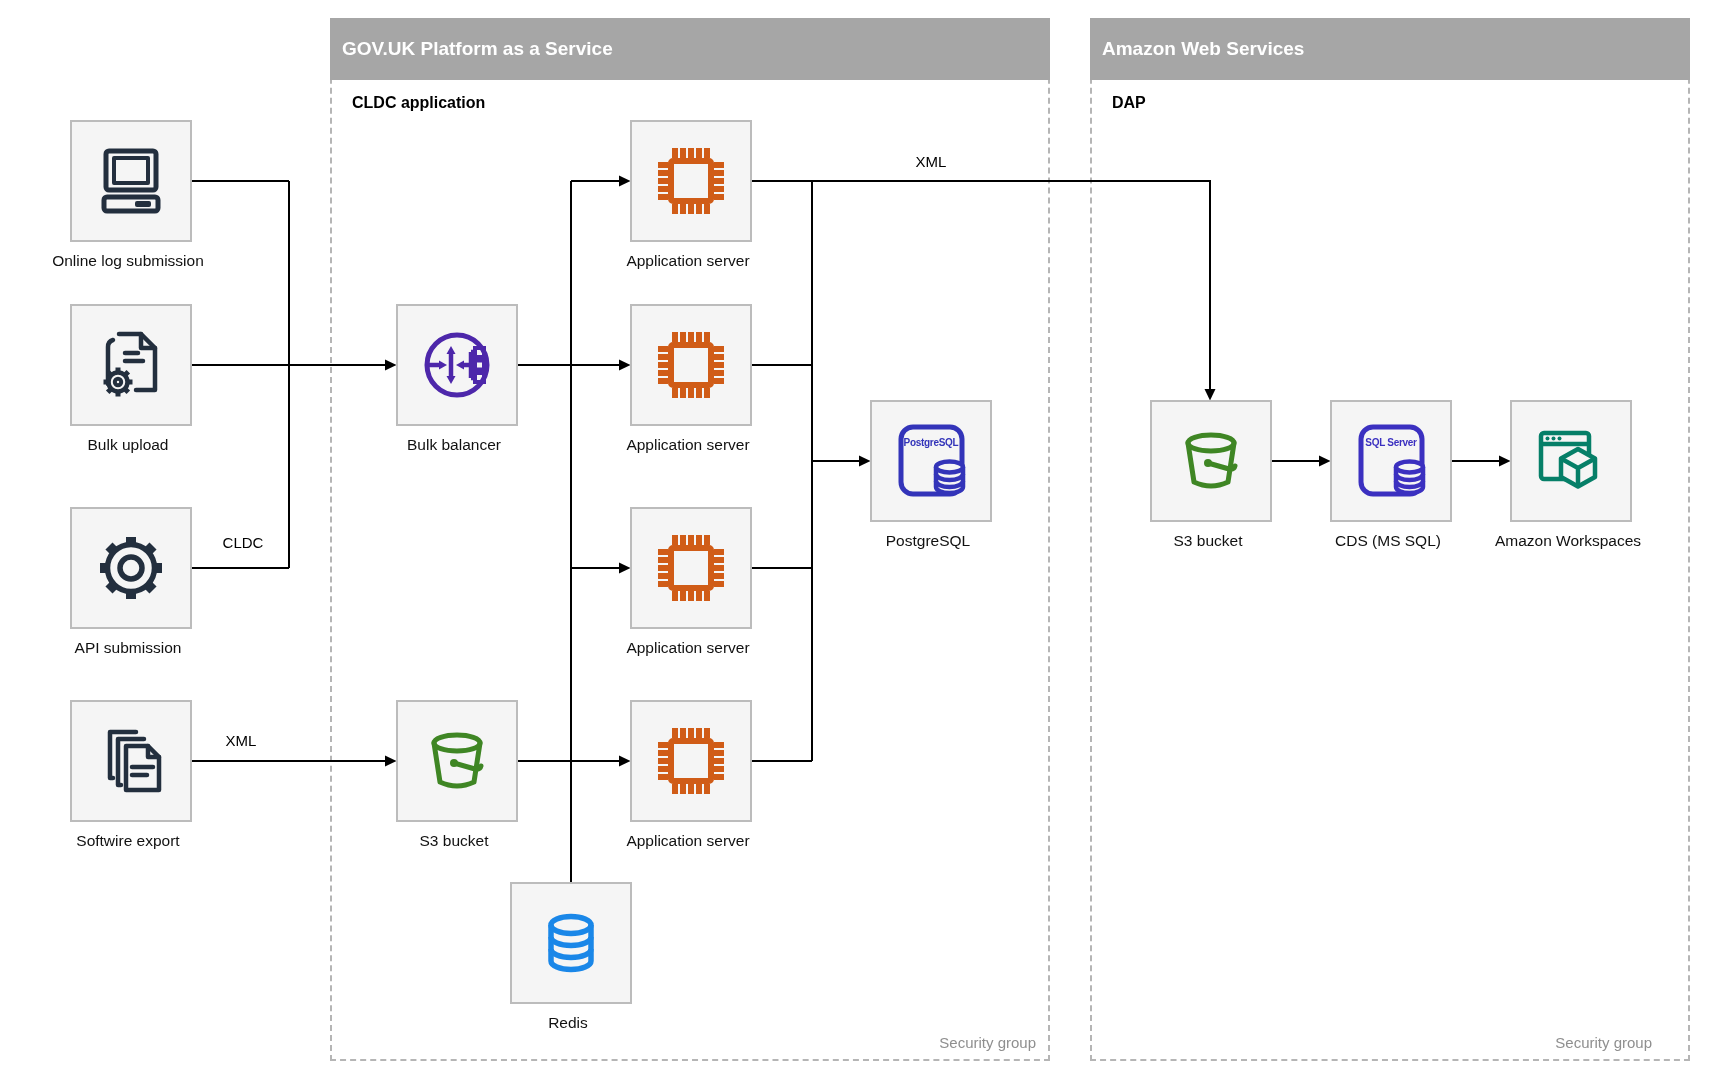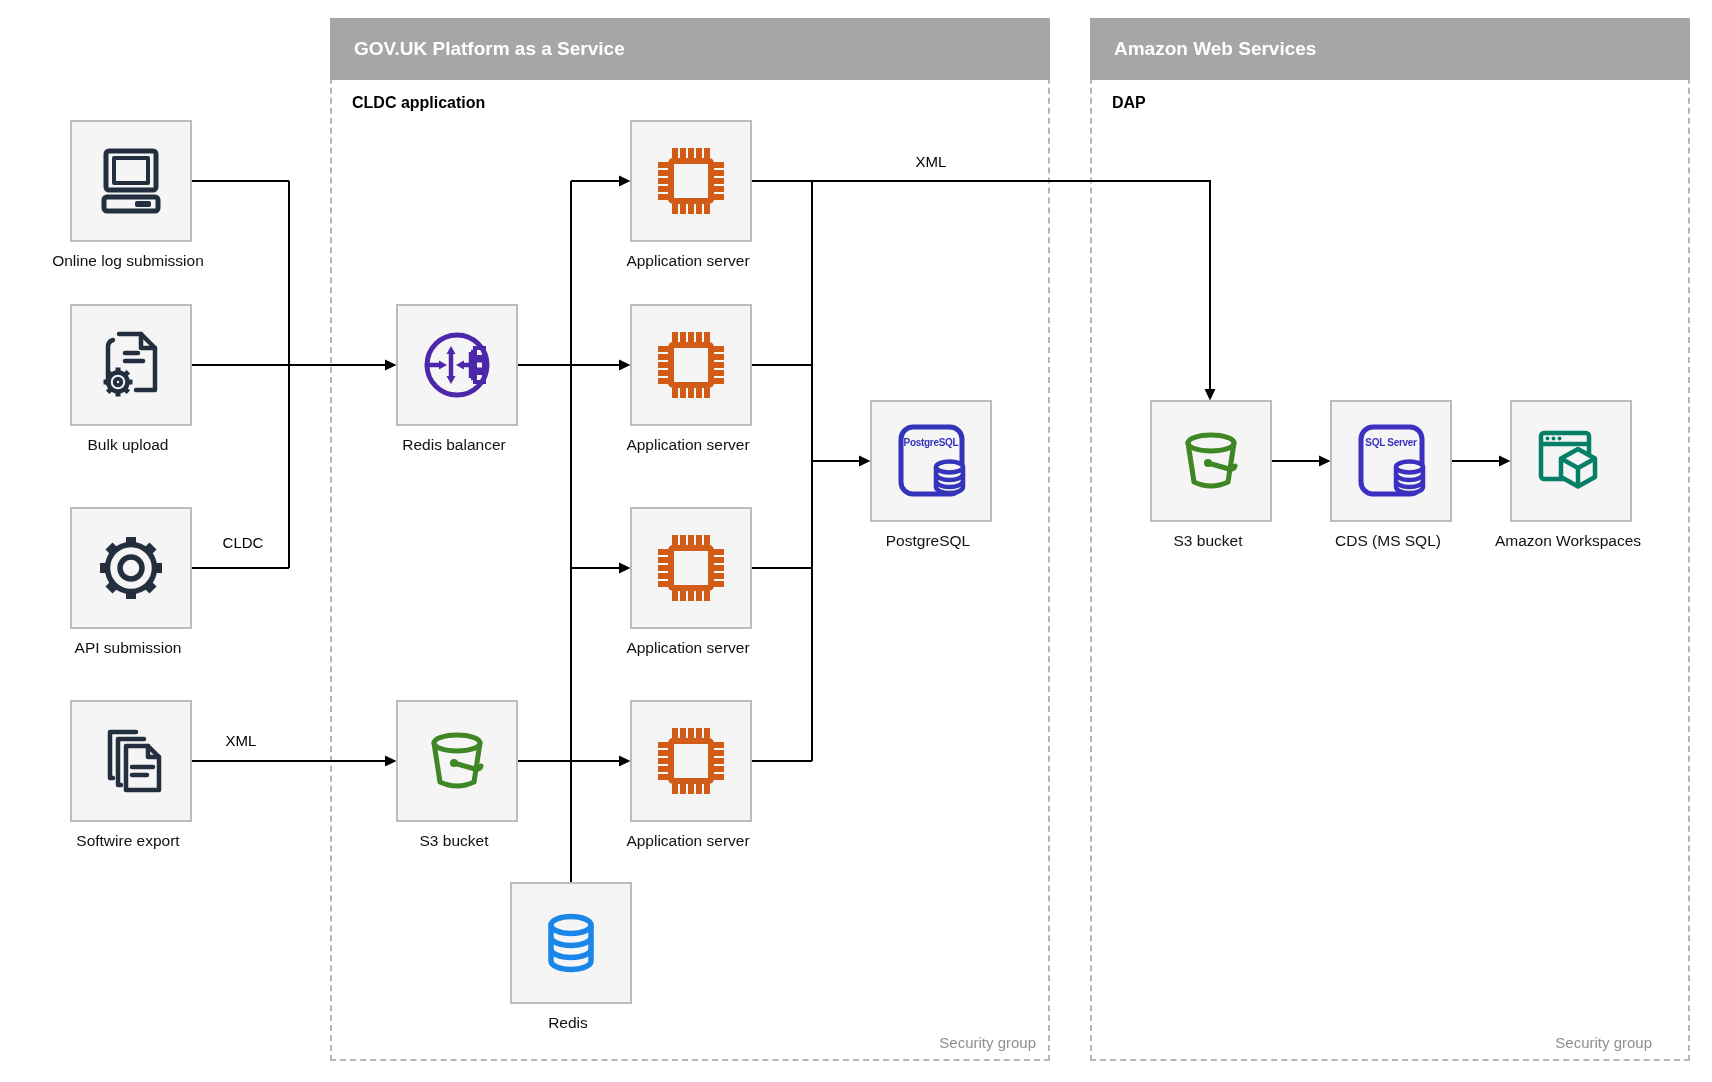--- a/index.html
+++ b/index.html
@@ -1,21 +1,21 @@
 <!DOCTYPE html>
 <html><head>
 <meta charset="utf-8">
 <style>
   html,body{margin:0;padding:0;background:#ffffff;}
   #canvas{position:relative;width:1712px;height:1082px;background:#ffffff;overflow:hidden;
           font-family:"Liberation Sans", sans-serif;}
   .container{position:absolute;box-sizing:border-box;border:2px dashed #b5b5b5;background:transparent;}
   .container-bar{position:absolute;left:-2px;top:-2px;height:62px;width:calc(100% + 4px);
           background:#a6a6a6;display:flex;align-items:center;}
-  .container-title{color:#ffffff;font-size:19px;font-weight:bold;padding-left:24px;white-space:nowrap;}
+  .container-title{color:#ffffff;font-size:19px;font-weight:bold;padding-left:12px;white-space:nowrap;}
   .container-sublabel{position:absolute;left:20px;top:74px;font-size:16px;font-weight:bold;color:#000000;}
   .container-footer{position:absolute;bottom:8px;font-size:15px;color:#8f8f8f;white-space:nowrap;}
   .node{position:absolute;width:116px;z-index:2;}
   .node-box{width:122px;height:122px;box-sizing:border-box;background:#f5f5f5;border:2px solid #bcbcbc;
           display:flex;align-items:center;justify-content:center;}
   .node-label{position:absolute;top:132px;left:50%;transform:translateX(-50%);width:280px;
           text-align:center;font-size:15.5px;color:#111111;white-space:nowrap;}
   #edges{position:absolute;left:0;top:0;z-index:1;}
   .edge-label{position:absolute;transform:translate(-50%,-50%);font-size:15px;color:#000000;
           z-index:3;white-space:nowrap;}
@@ -173,21 +173,21 @@
           <rect x="57" y="47" width="9" height="9" stroke-width="4"></rect>
         </g>
         <g stroke="none" fill="#4d27aa">
           <polygon points="29,39 21,34.5 21,43.5"></polygon>
           <polygon points="33,20 28.5,28 37.5,28"></polygon>
           <polygon points="33,58 28.5,50 37.5,50"></polygon>
           <polygon points="38,39 46,34.5 46,43.5"></polygon>
         </g>
       </svg>
     </div>
-    <div class="node-label">Redis balancer</div>
+    <div class="node-label">Bulk balancer</div>
   </div>
 
   <div class="node" style="left:630px;top:120px;">
     <div class="node-box">
       <svg width="78" height="78" viewBox="0 0 78 78">
         <g fill="none" stroke-width="6" stroke="#d05c17">
           <rect x="19" y="19" width="40" height="40" rx="2"></rect>
           <path d="M23,6 V16 M31,6 V16 M39,6 V16 M47,6 V16 M55,6 V16"></path>
           <path d="M23,62 V72 M31,62 V72 M39,62 V72 M47,62 V72 M55,62 V72"></path>
           <path d="M6,23 H16 M6,31 H16 M6,39 H16 M6,47 H16 M6,55 H16"></path>

